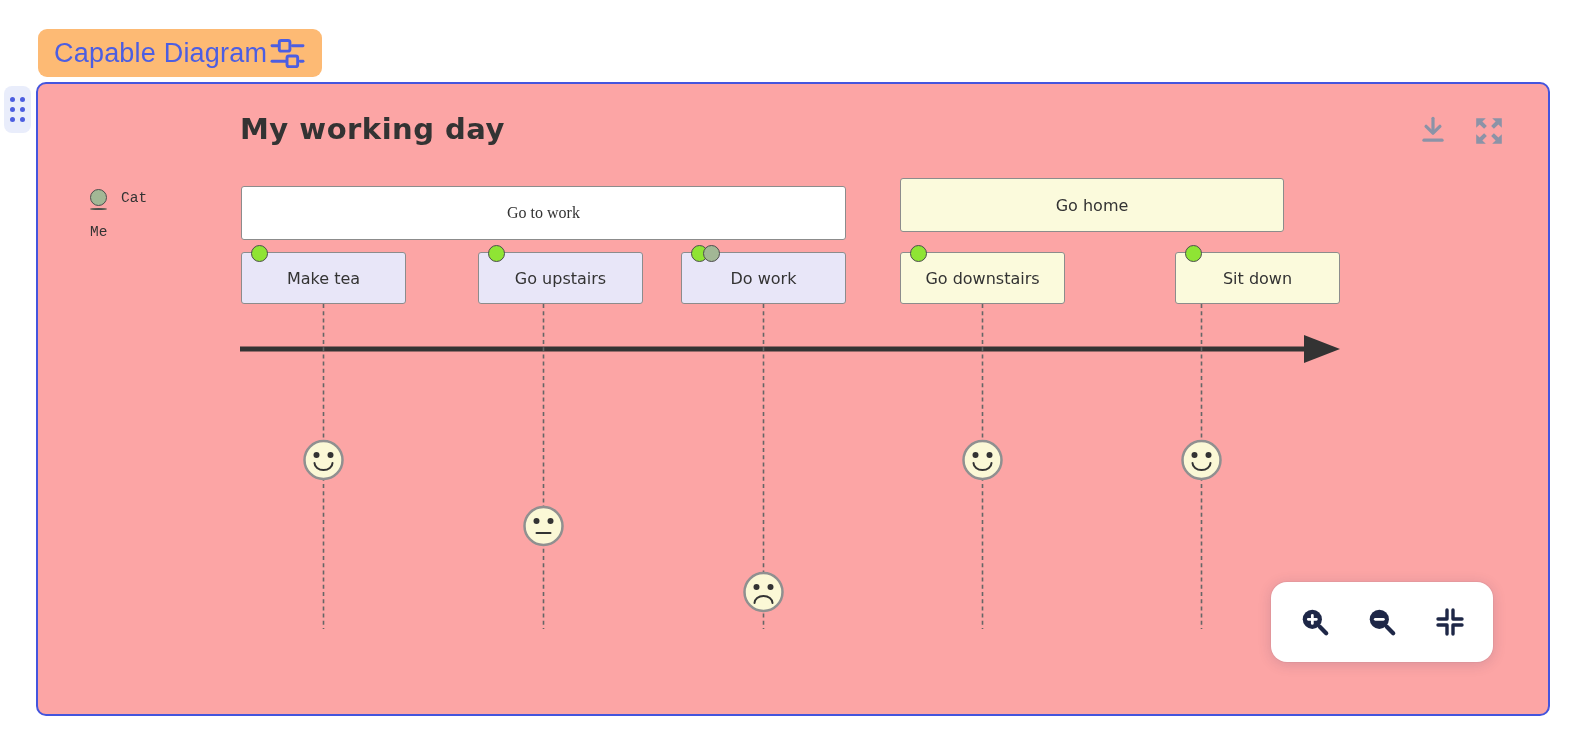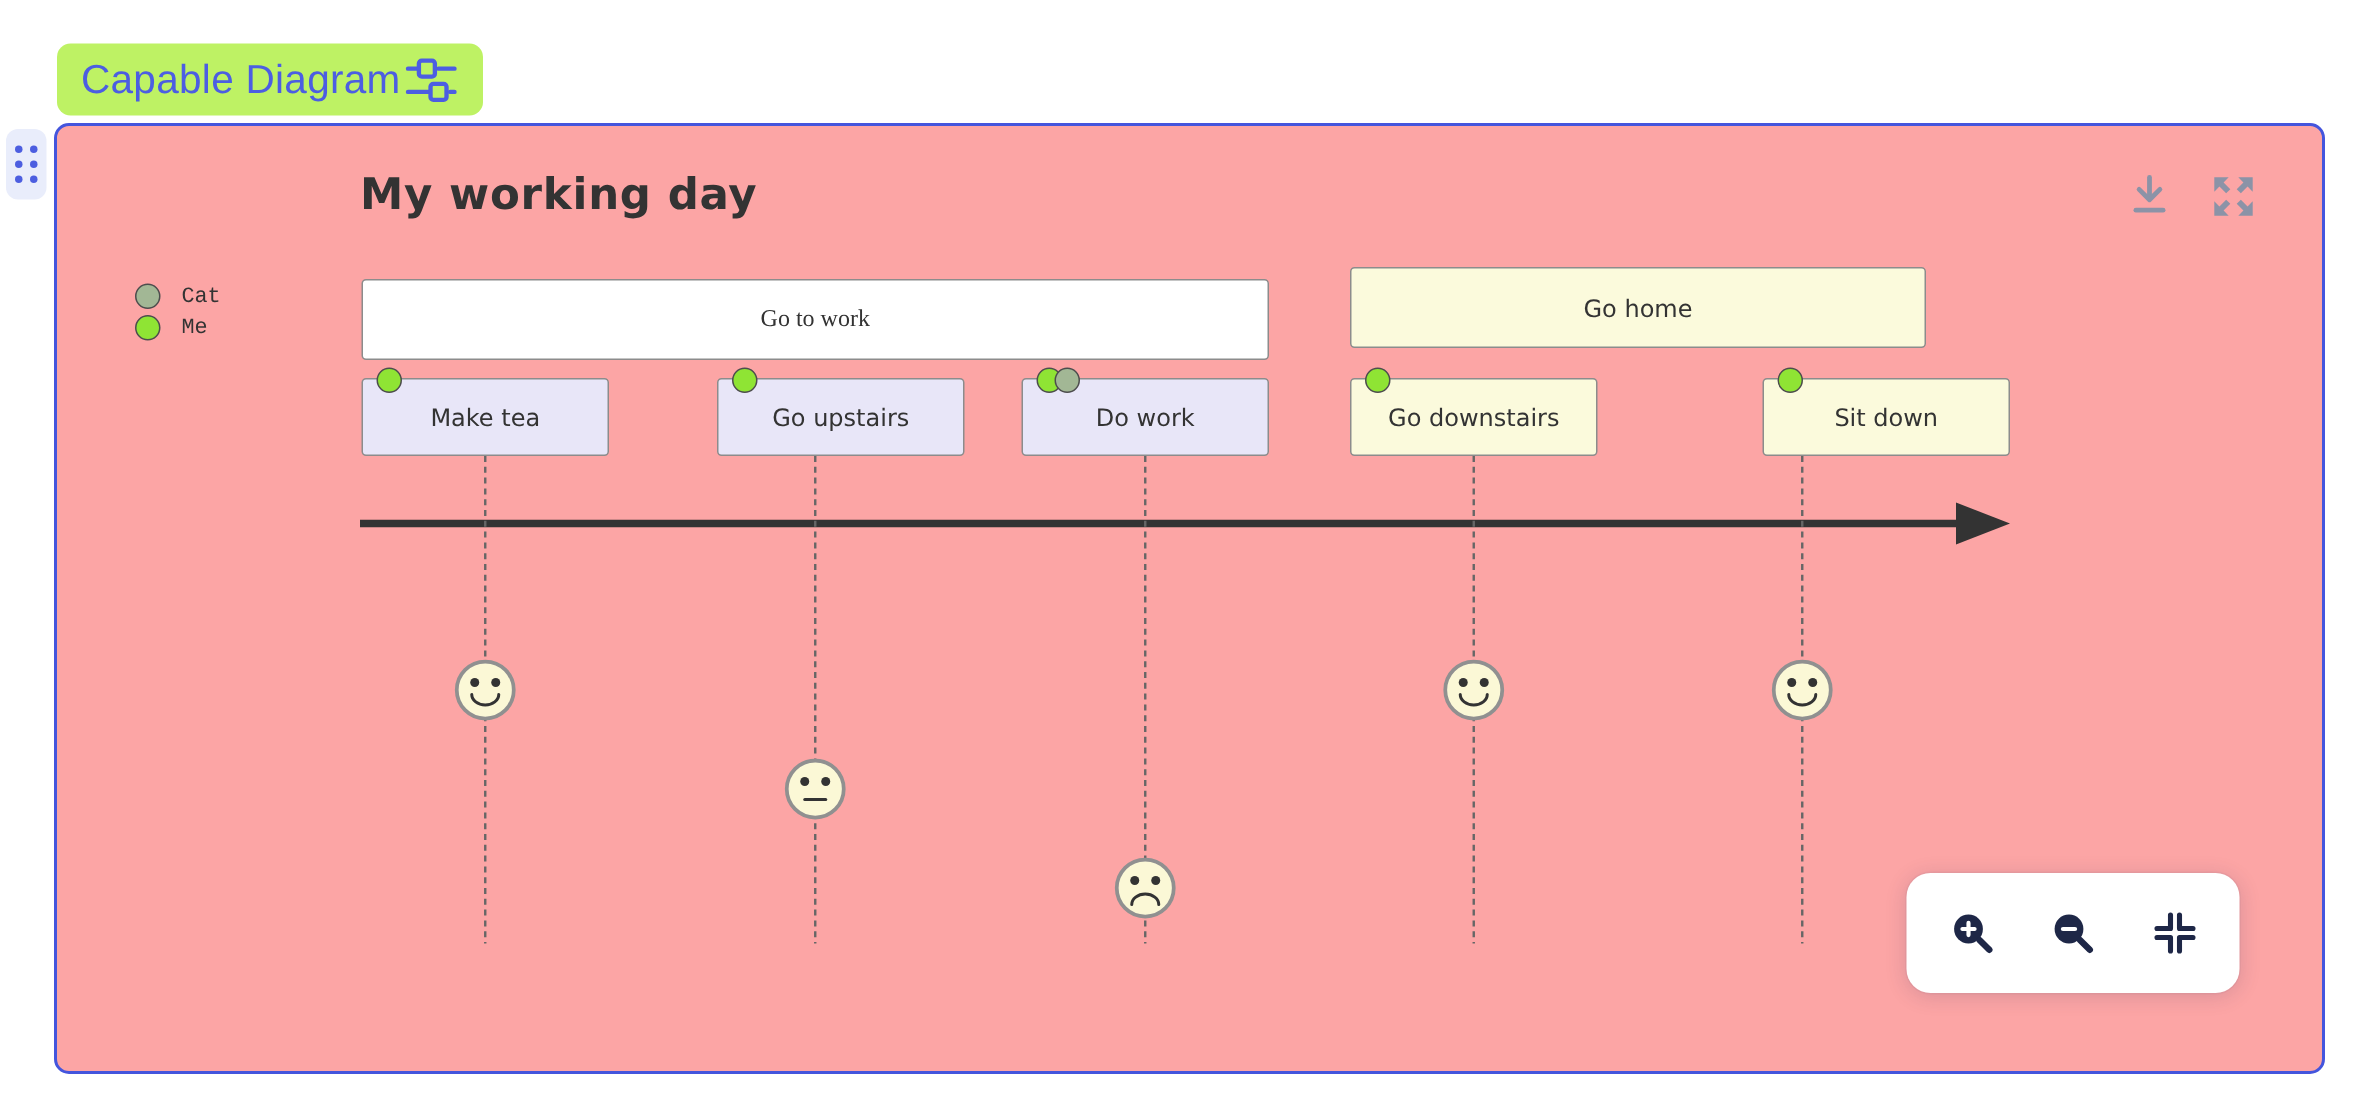--- a/index.html
+++ b/index.html
@@ -4,21 +4,21 @@
 <style>
   html,body{margin:0;padding:0;}
   body{
     width:1586px;height:736px;position:relative;overflow:hidden;
     background:#ffffff;font-family:"DejaVu Sans",sans-serif;
   }
   
   .block-header{
     position:absolute;left:38px;top:29px;height:48px;
     display:flex;align-items:center;gap:2px;padding:0 16px;
-    background:#bef264;border-radius:9px;
+    background:#fdba74;border-radius:9px;
   }
   .block-title{
     font-family:"Liberation Sans",sans-serif;
     font-size:27px;font-weight:500;color:#4c5ee2;letter-spacing:.2px;
   }
   .settings-btn{background:none;border:none;padding:0;cursor:pointer;display:flex;align-items:center;}
   
   .drag-handle{
     position:absolute;left:4px;top:86px;width:27px;height:47px;
     background:#e9edfb;border-radius:8px;cursor:grab;
@@ -106,21 +106,21 @@
     </svg>
   </button>
 
   <div class="diagram" id="diagram">
     <div class="diagram-title">My working day</div>
     <div id="legend">
         <div class="legend-row" style="top: 103px;">
           <span class="legend-dot" style="background: rgb(162, 183, 149);"></span>
           <span class="legend-label">Cat</span>
         </div>
-        <div class="legend-row" style="top: 124px;">
+        <div class="legend-row" style="top: 124px; flex-direction: column;">
           <span class="legend-dot" style="background: rgb(143, 228, 52);"></span>
           <span class="legend-label">Me</span>
         </div>
       </div>
     <div id="nodes">
         <div class="box section" style="left: 203px; top: 102px; width: 605px; height: 54px; background: rgb(255, 255, 255); font-family: Liberation Serif, serif;">
           <span>Go to work</span>
         </div>
         <div class="box task" style="left: 203px; top: 168px; width: 165px; height: 52px; background: rgb(232, 230, 248);">
           <span>Make tea</span>

